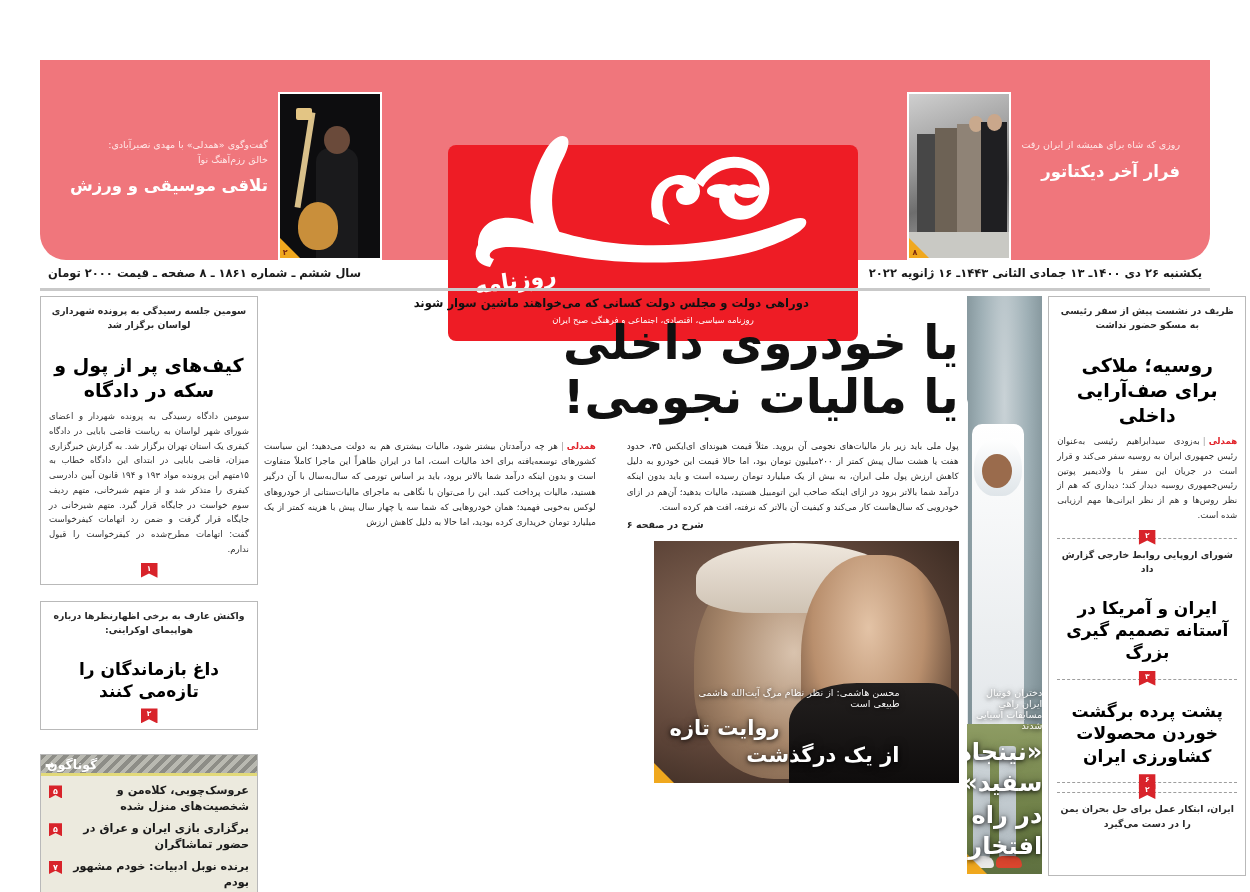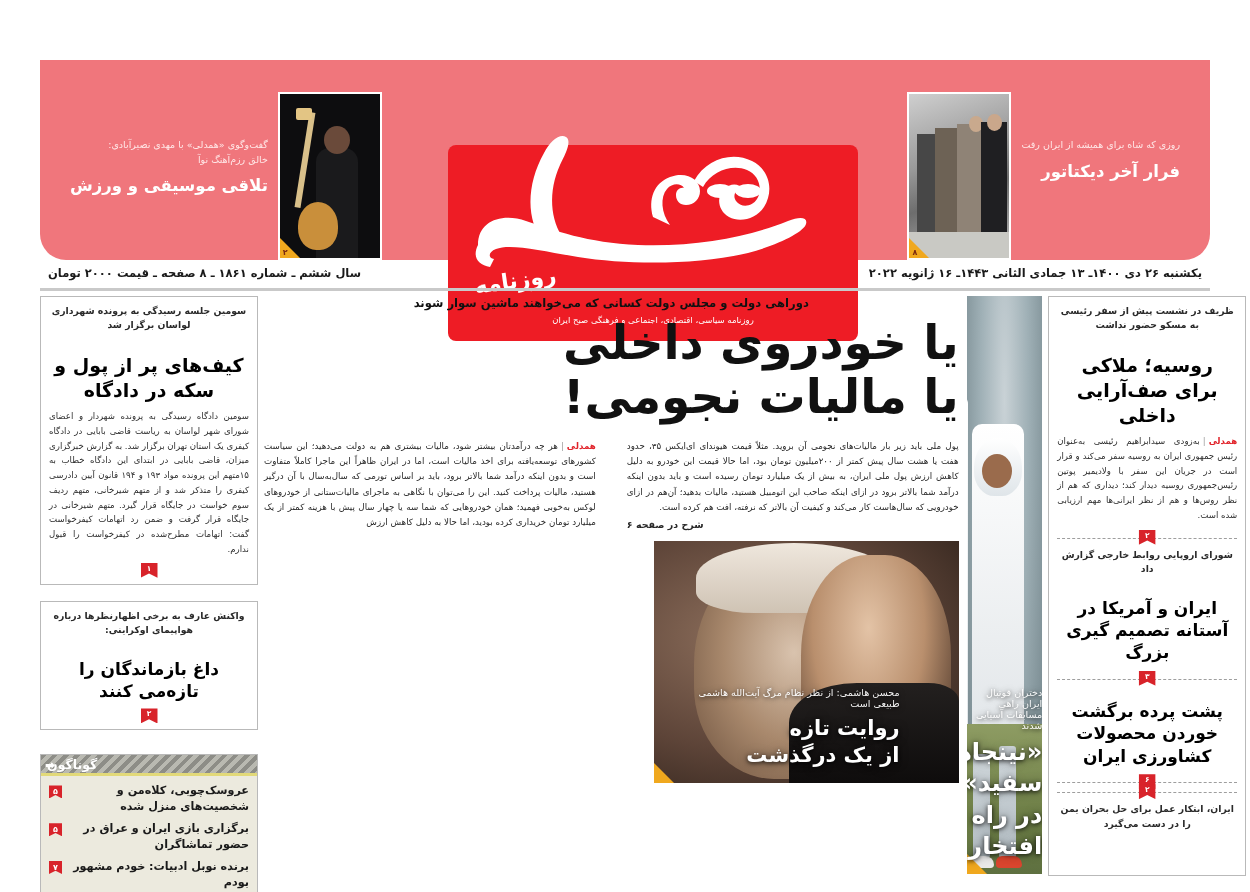--- a/index.html
+++ b/index.html
@@ -459,21 +459,21 @@
         </div>
 
         <div class="photo photo-sec">
           <div class="hashemi-a"></div>
           <div class="turban"></div>
           <div class="hashemi-b"></div>
           <div class="suit"></div>
           <div class="pg-corner"></div>
           <div class="photo-cap" style="text-align:right; right:auto; left:16px; width:230px; bottom:14px;">
             <div class="cap-kicker" style="text-align:right;">محسن هاشمی: از نظر نظام مرگ آیت‌الله هاشمی طبیعی است</div>
-            <div class="cap-title" style="text-align:right; font-size:21px;">روایت تازه</div>
+            <div class="cap-title" style="text-align:left; font-size:21px;">روایت تازه</div>
             <div class="cap-title" style="text-align:right; font-size:21px;">از یک درگذشت</div>
           </div>
         </div>
       </div>
 
       <div class="photo photo-main">
         <div class="pitch"></div>
 
         <div class="player" style="right:18px;  height:300px;"></div>
         <div class="player" style="right:74px;  height:330px;"></div>

